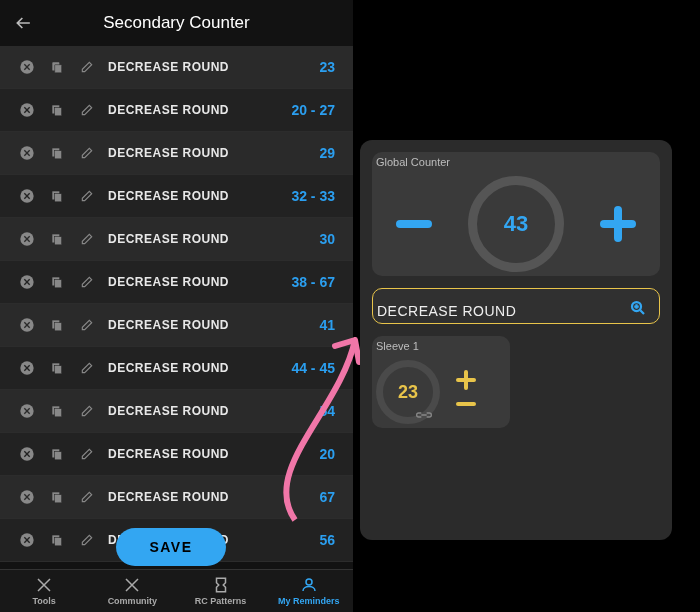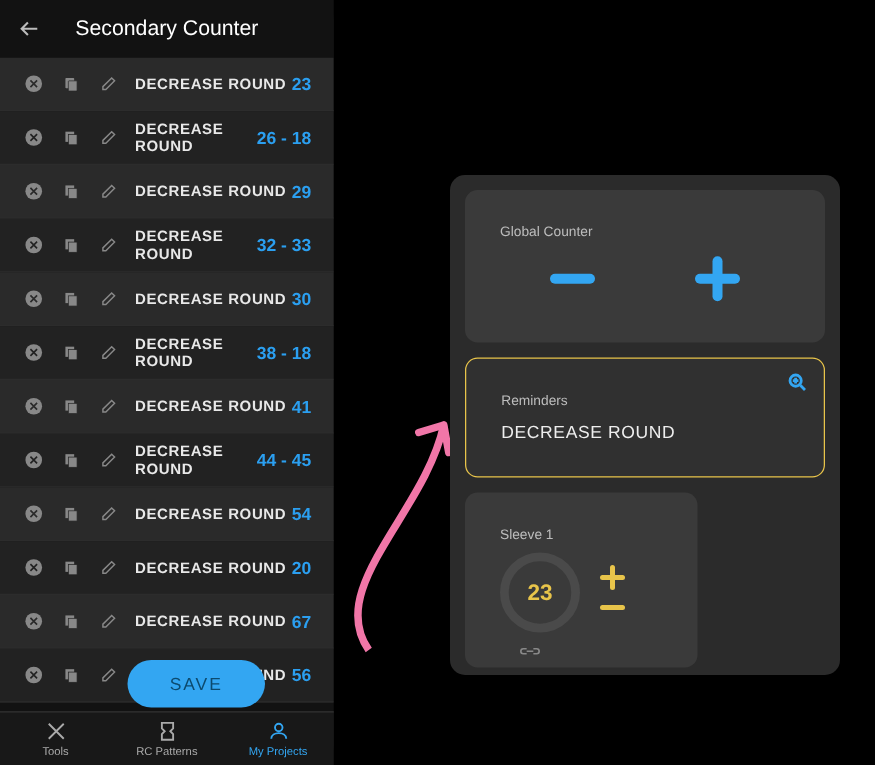--- a/index.html
+++ b/index.html
@@ -1,34 +1,34 @@
 <!DOCTYPE html>
 <html><head>
 <meta charset="utf-8">
 <style>
   html,body{margin:0;padding:0;background:#000;font-family:-apple-system,Helvetica,Arial,sans-serif;color:#ddd;}
   .stage{width:700px;height:612px;position:relative;overflow:hidden;}
-  .phone{position:absolute;left:0;top:0;width:267px;height:612px;background:#121212;display:flex;flex-direction:column;border-radius:16px;}
+  .phone{position:absolute;left:0;top:0;width:353px;height:612px;background:#121212;display:flex;flex-direction:column;border-radius:16px;}
   .header{height:46px;display:flex;align-items:center;padding:0 12px;background:#121212;}
   .back{width:24px;height:24px;color:#bbb;display:flex;align-items:center;justify-content:center;}
   .title{flex:1;text-align:center;font-size:17px;font-weight:400;color:#fff;margin-left:-24px;}
   .list{flex:1;overflow:hidden;}
   .row{height:42px;display:flex;align-items:center;padding:0 18px;border-bottom:1px solid #2c2c2c;}
   .row:nth-child(odd){background:#2a2a2a;}
   .row:nth-child(even){background:#222;}
   .icn{width:18px;height:18px;margin-right:12px;color:#888;display:flex;align-items:center;justify-content:center;}
   .rowlabel{flex:1;font-size:12px;font-weight:600;letter-spacing:0.5px;color:#e8e8e8;}
   .rowval{font-size:14px;font-weight:600;color:#2b9ff0;}
-  .save{position:absolute;left:102px;bottom:46px;width:110px;height:38px;border-radius:22px;background:#33a6f2;display:flex;align-items:center;justify-content:center;color:#0c4a6e;font-weight:400;font-size:14px;letter-spacing:1.5px;}
-  .tabbar{height:42px;background:#181818;display:flex;border-top:1px solid #333;}
+  .save{position:absolute;left:116px;bottom:46px;width:110px;height:38px;border-radius:22px;background:#33a6f2;display:flex;align-items:center;justify-content:center;color:#000000;font-weight:700;font-size:14px;letter-spacing:1.5px;}
+  .tabbar{height:42px;background:#181818;display:flex;border-top:1px solid #333;font-weight:bold;}
   .tab{flex:1;display:flex;flex-direction:column;align-items:center;justify-content:center;color:#aaa;font-size:9px;}
   .tab.sel{color:#33a6f2;}
   .tab .ti{width:20px;height:18px;margin-bottom:2px;display:flex;align-items:center;justify-content:center;}
   .panel{position:absolute;left:360px;top:140px;width:312px;height:400px;background:#2b2b2b;border-radius:12px;padding:0;}
-  .card{background:#3a3a3a;border-radius:10px;margin:12px;padding:28px;position:relative;}
+  .card{background:#3a3a3a;border-radius:10px;margin:12px;padding:4px;position:relative;}
   .cardtitle{font-size:11px;color:#bdbdbd;}
   .gc{display:flex;align-items:center;justify-content:space-around;margin-top:8px;}
   .dial{width:78px;height:78px;border-radius:50%;border:9px solid #555;display:flex;align-items:center;justify-content:center;font-size:22px;font-weight:700;color:#33a6f2;}
   .minus,.plus{width:46px;height:46px;display:flex;align-items:center;justify-content:center;}
   .reminders{border:1px solid #e8c44a;background:#303030;}
   .mag{position:absolute;right:12px;top:10px;color:#33a6f2;}
   .remtxt{font-size:14px;color:#eee;margin-top:10px;letter-spacing:0.5px;}
   .sleeve{width:130px;}
   .sdial{width:50px;height:50px;border-radius:50%;border:7px solid #4a4a4a;display:flex;align-items:center;justify-content:center;font-size:18px;font-weight:700;color:#e8c44a;}
   .sleevebody{display:flex;align-items:center;margin-top:8px;gap:12px;}
@@ -87,21 +87,21 @@
               <rect x="4" y="4" width="12" height="14"></rect>
               <rect x="8" y="8" width="12" height="14" fill="#888" stroke="#222"></rect>
             </svg>
           </span>
           <span class="icn">
             <svg width="14" height="14" viewBox="0 0 24 24" fill="none" stroke="currentColor" stroke-width="2">
               <path d="M4 20h4L20 8l-4-4L4 16v4z"></path>
             </svg>
           </span>
           <span class="rowlabel">DECREASE ROUND</span>
-          <span class="rowval">26 - 18</span>
+          <span class="rowval">20 - 27</span>
         </div>
       <div class="row">
           <span class="icn">
             <svg width="16" height="16" viewBox="0 0 24 24" fill="currentColor">
               <circle cx="12" cy="12" r="10"></circle>
               <path d="M8 8l8 8M16 8l-8 8" stroke="#2a2a2a" stroke-width="2"></path>
             </svg>
           </span>
           <span class="icn">
             <svg width="14" height="14" viewBox="0 0 24 24" fill="currentColor">
@@ -171,21 +171,21 @@
               <rect x="4" y="4" width="12" height="14"></rect>
               <rect x="8" y="8" width="12" height="14" fill="#888" stroke="#222"></rect>
             </svg>
           </span>
           <span class="icn">
             <svg width="14" height="14" viewBox="0 0 24 24" fill="none" stroke="currentColor" stroke-width="2">
               <path d="M4 20h4L20 8l-4-4L4 16v4z"></path>
             </svg>
           </span>
           <span class="rowlabel">DECREASE ROUND</span>
-          <span class="rowval">38 - 18</span>
+          <span class="rowval">38 - 67</span>
         </div>
       <div class="row">
           <span class="icn">
             <svg width="16" height="16" viewBox="0 0 24 24" fill="currentColor">
               <circle cx="12" cy="12" r="10"></circle>
               <path d="M8 8l8 8M16 8l-8 8" stroke="#2a2a2a" stroke-width="2"></path>
             </svg>
           </span>
           <span class="icn">
             <svg width="14" height="14" viewBox="0 0 24 24" fill="currentColor">
@@ -315,62 +315,72 @@
         <span class="ti">
             <svg width="18" height="18" viewBox="0 0 24 24" fill="none" stroke="currentColor" stroke-width="2">
               <path d="M4 20L20 4M4 4l16 16"></path>
             </svg>
           </span>
         <span>Tools</span>
       </div>
       <div class="tab">
         <span class="ti">
             <svg width="18" height="18" viewBox="0 0 24 24" fill="none" stroke="currentColor" stroke-width="2">
+              <path d="M4 20L20 4M4 4l16 16"></path>
+            </svg>
+          </span>
+        <span>Community</span>
+      </div>
+      <div class="tab">
+        <span class="ti">
+            <svg width="18" height="18" viewBox="0 0 24 24" fill="none" stroke="currentColor" stroke-width="2">
               <path d="M6 3h12v6l-3 3 3 3v6H6v-6l3-3-3-3V3z"></path>
             </svg>
           </span>
         <span>RC Patterns</span>
       </div>
       <div class="tab sel">
         <span class="ti">
             <svg width="18" height="18" viewBox="0 0 24 24" fill="none" stroke="currentColor" stroke-width="2">
               <circle cx="12" cy="8" r="4"></circle>
               <path d="M4 20c0-4 4-6 8-6s8 2 8 6"></path>
             </svg>
           </span>
-        <span>My Projects</span>
+        <span>My Reminders</span>
       </div>
     </div>
   </div>
 
   <svg style="position:absolute;left:200px;top:300px;pointer-events:none" width="180" height="230" viewBox="0 0 180 230">
     <path d="M95 220 C 60 170, 140 110, 155 40" fill="none" stroke="#f176a8" stroke-width="6"></path>
     <path d="M155 40 l-20 6 M155 40 l4 22" fill="none" stroke="#f176a8" stroke-width="6" stroke-linecap="round"></path>
   </svg>
 
   <div class="panel">
     <div class="card">
       <div class="cardtitle">Global Counter</div>
       <div class="gc">
         <div class="minus">
           <svg width="44" height="16" viewBox="0 0 44 16">
               <rect x="4" y="4" width="36" height="8" rx="4" fill="#33a6f2"></rect>
             </svg>
         </div>
+        <div class="dial">
+          <span>43</span>
+        </div>
         <div class="plus">
           <svg width="44" height="44" viewBox="0 0 44 44">
               <rect x="18" y="4" width="8" height="36" rx="4" fill="#33a6f2"></rect>
               <rect x="4" y="18" width="36" height="8" rx="4" fill="#33a6f2"></rect>
             </svg>
         </div>
       </div>
     </div>
 
     <div class="card reminders">
-      <div class="cardtitle">Reminders</div>
       <span class="mag">
         <svg width="18" height="18" viewBox="0 0 24 24" fill="none" stroke="currentColor" stroke-width="3">
             <circle cx="10" cy="10" r="6"></circle>
             <path d="M15 15l5 5M7 10h6M10 7v6"></path>
           </svg>
       </span>
       <div class="remtxt">DECREASE ROUND</div>
     </div>
 
     <div class="card sleeve">

